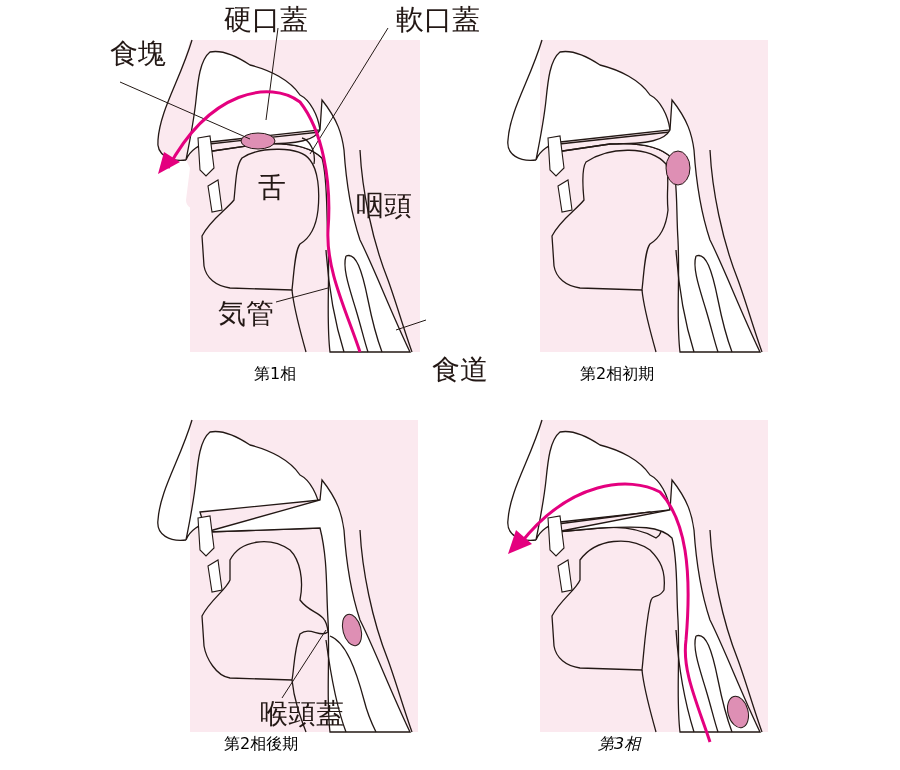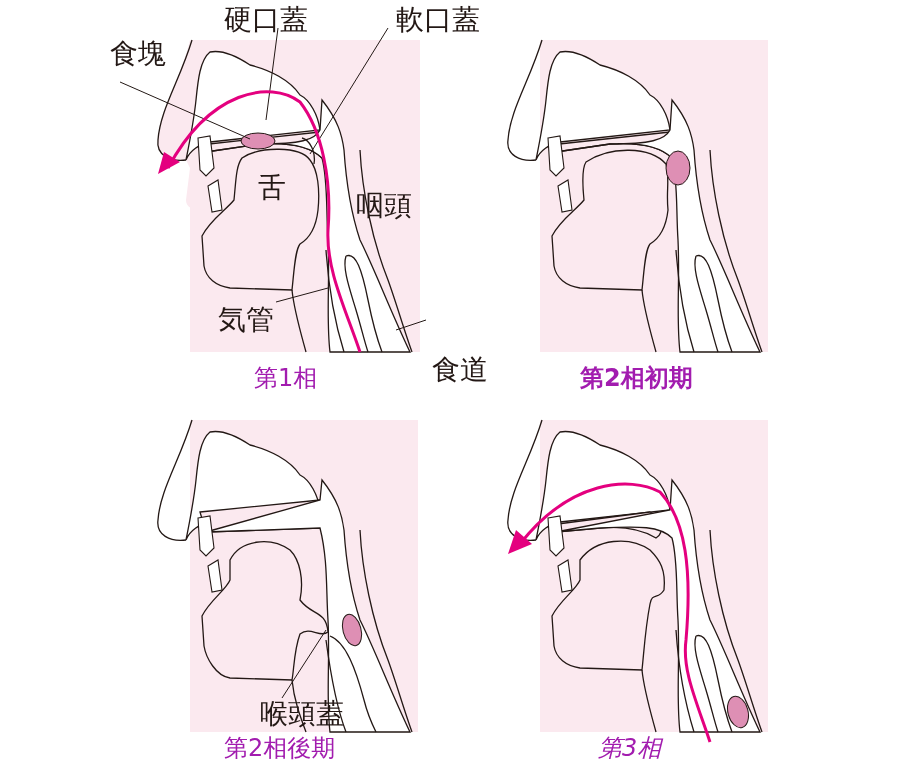--- a/index.html
+++ b/index.html
@@ -1,20 +1,20 @@
 <!DOCTYPE html>
 <html><head>
 <meta charset="utf-8">
 <style>
   html,body{margin:0;padding:0;background:#ffffff;}
   body{width:900px;height:770px;position:relative;overflow:hidden;font-family:"DejaVu Sans","Liberation Sans",sans-serif;}
   .panel{position:absolute;}
   .panel svg{position:absolute;left:0;top:0;overflow:visible;}
   .label{position:absolute;font-size:28px;color:#231815;white-space:nowrap;line-height:1;}
-  .caption{position:absolute;font-size:24px;color:#a21caf;white-space:nowrap;line-height:1;}
+  .caption{position:absolute;font-size:16px;color:#000000;white-space:nowrap;line-height:1;}
 </style>
 </head>
 <body>
 
 <div class="panel" style="left:150px;top:40px;width:300px;height:330px;">
   <svg width="300" height="330">
     <rect x="40" y="0" width="228" height="312" fill="#fbe9ef"></rect>
 
     <path d="M40,0 C30,40 10,70 8,100 C6,115 20,122 36,120 L40,128 L36,160 C36,170 50,172 56,168 L52,182 C44,184 40,196 48,200 L52,230 C56,244 70,246 80,248 L132,250 C138,254 140,270 144,300 L150,312 L270,312 L270,0 Z" fill="#fbe9ef" stroke="none"></path>
     <path d="M42,0 C30,40 10,70 8,100 C6,115 20,122 36,120" fill="none" stroke="#231815" stroke-width="1.3"></path>
@@ -48,26 +48,26 @@
     <line x1="246" y1="290" x2="276" y2="280" stroke="#231815" stroke-width="1"></line>
 
     <path d="M210,312 C196,270 176,230 178,190 C182,140 172,90 150,62 C120,40 60,50 18,128" fill="none" stroke="#e4007f" stroke-width="3"></path>
     <polygon points="8,134 30,122 14,112" fill="#e4007f"></polygon>
   </svg>
   <span class="label" style="left:-40px;top:0px;">食塊</span>
   <span class="label" style="left:74px;top:-34px;">硬口蓋</span>
   <span class="label" style="left:202px;top:-34px;margin-left:44px;">軟口蓋</span>
   <span class="label" style="left:108px;top:134px;">舌</span>
   <span class="label" style="left:206px;top:152px;">咽頭</span>
-  <span class="label" style="left:68px;top:266px;">気管</span>
+  <span class="label" style="left:68px;top:260px;">気管</span>
   <span class="label" style="left:282px;top:276px;margin-top:40px;">食道</span>
   <span class="caption" style="left:104px;top:326px;">第1相</span>
 </div>
 
-<div class="panel" style="left:500px;top:40px;width:300px;height:330px;font-weight:bold;">
+<div class="panel" style="left:500px;top:40px;width:300px;height:330px;">
   <svg width="300" height="330">
     <rect x="40" y="0" width="228" height="312" fill="#fbe9ef"></rect>
     <path d="M42,0 C30,40 10,70 8,100 C6,115 20,122 36,120" fill="none" stroke="#231815" stroke-width="1.3"></path>
     <path d="M36,120 C40,110 50,104 60,102 L170,90 C168,75 160,60 150,55 C140,40 120,30 100,25 C85,15 70,10 60,12 C50,20 48,40 46,60 C44,80 40,100 36,120 Z" fill="#ffffff" stroke="#231815" stroke-width="1.3"></path>
     <path d="M50,105 L170,92 C178,95 182,110 172,118 C160,106 140,102 110,104 L56,112 Z" fill="#fbe9ef" stroke="#231815" stroke-width="1.3"></path>
     <path d="M56,112 L110,104 C140,102 160,106 172,118 C178,140 176,170 178,200 C180,240 176,280 180,312 L260,312 C240,270 225,230 210,200 C200,170 196,140 194,110 C192,95 188,80 172,60 L170,90 C165,100 150,104 110,104 Z" fill="#ffffff" stroke="#231815" stroke-width="1.3"></path>
     <path d="M86,122 C110,106 150,106 166,124 C170,140 166,150 168,170 C166,188 160,198 150,204 C145,210 144,232 142,250 L80,248 C66,246 56,238 54,226 L52,196 C60,180 76,170 84,160 C82,140 82,128 86,122 Z" fill="#fbe9ef" stroke="#231815" stroke-width="1.3"></path>
     <path d="M142,250 C144,270 150,290 156,312" fill="none" stroke="#231815" stroke-width="1.3"></path>
     <path d="M176,210 C178,240 184,280 194,312" fill="none" stroke="#231815" stroke-width="1.3"></path>
     <path d="M196,216 C206,212 212,230 218,260 C222,280 226,296 232,312" fill="none" stroke="#231815" stroke-width="1.3"></path>

